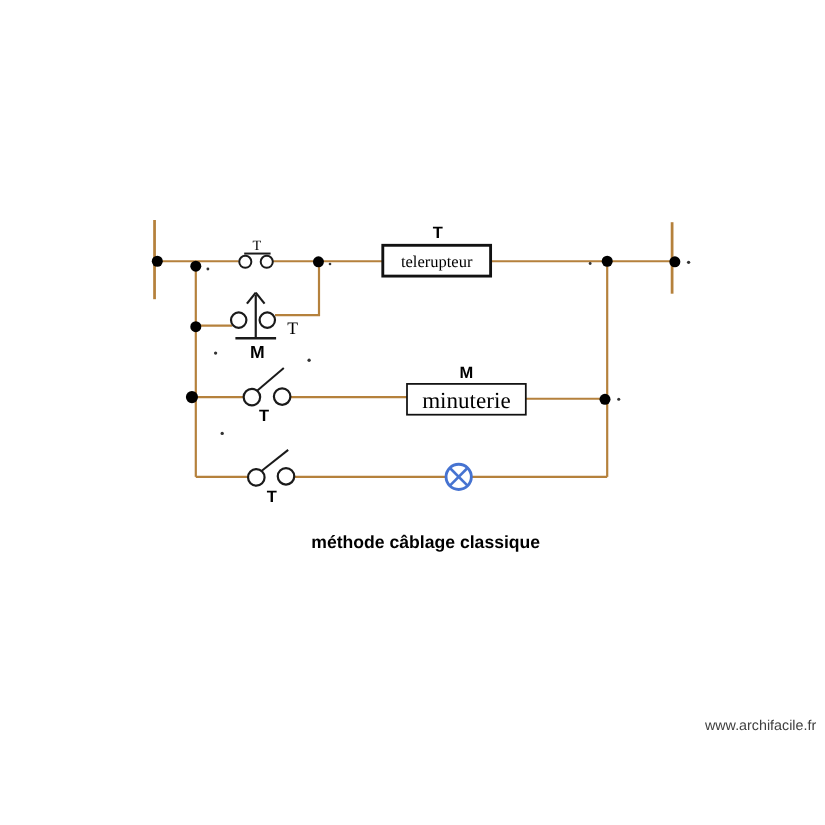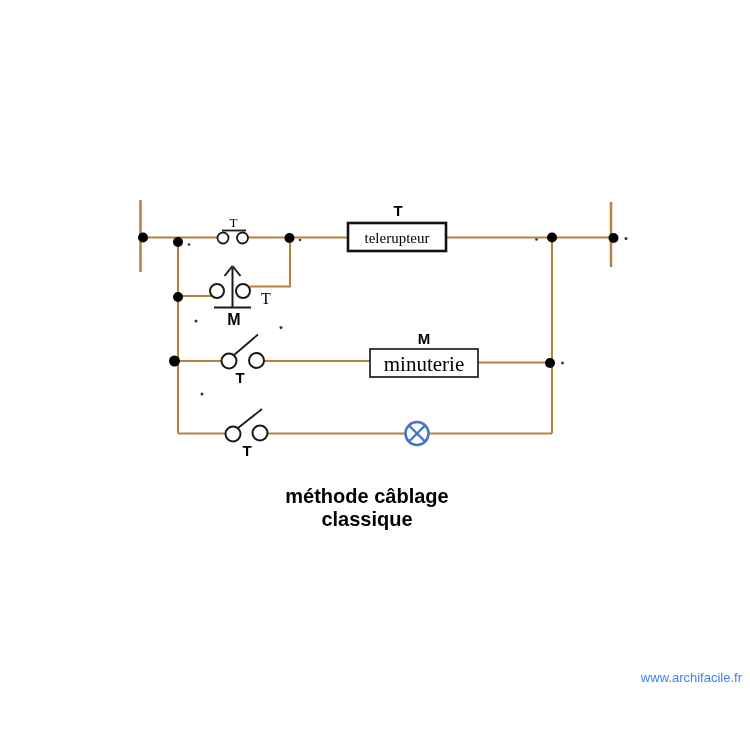--- a/index.html
+++ b/index.html
@@ -2,25 +2,25 @@
 <html><head>
 <meta charset="utf-8">
 <style>
   html, body { margin: 0; padding: 0; }
   body { width: 750px; height: 750px; background: #ffffff; position: relative;
          font-family: "Liberation Sans", sans-serif; overflow: hidden; }
   #canvas { position: absolute; left: 0; top: 0; width: 750px; height: 750px; }
   svg { position: absolute; left: 0; top: 0; }
   .lbl-serif  { font-family: "Liberation Serif", serif; fill: #000000; }
   .lbl-bold   { font-family: "Liberation Sans", sans-serif; font-weight: bold; fill: #000000; }
-  .caption { position: absolute; left: 237px; top: 485px; width: 260px;
-             text-align: center; font-size: 20px; font-weight: bold; color: #000000;
+  .caption { position: absolute; left: 257px; top: 485px; width: 260px;
+             text-align: center; font-size: 16px; font-weight: bold; color: #000000;
              font-family: "Liberation Sans", sans-serif; }
   .watermark { position: absolute; right: 8px; top: 652px; font-size: 13px;
-               color: #3b82f6; font-family: "Liberation Sans", sans-serif; margin-top: 18px; }
+               color: #404040; font-family: "Liberation Sans", sans-serif; }
 </style>
 </head>
 <body>
 
 <div id="canvas">
 
 <svg width="750" height="750" viewBox="0 0 750 750">
 
   <g>
     <line x1="140.5" y1="200" x2="140.5" y2="272" stroke="#b5813c" stroke-width="2.5"></line>

